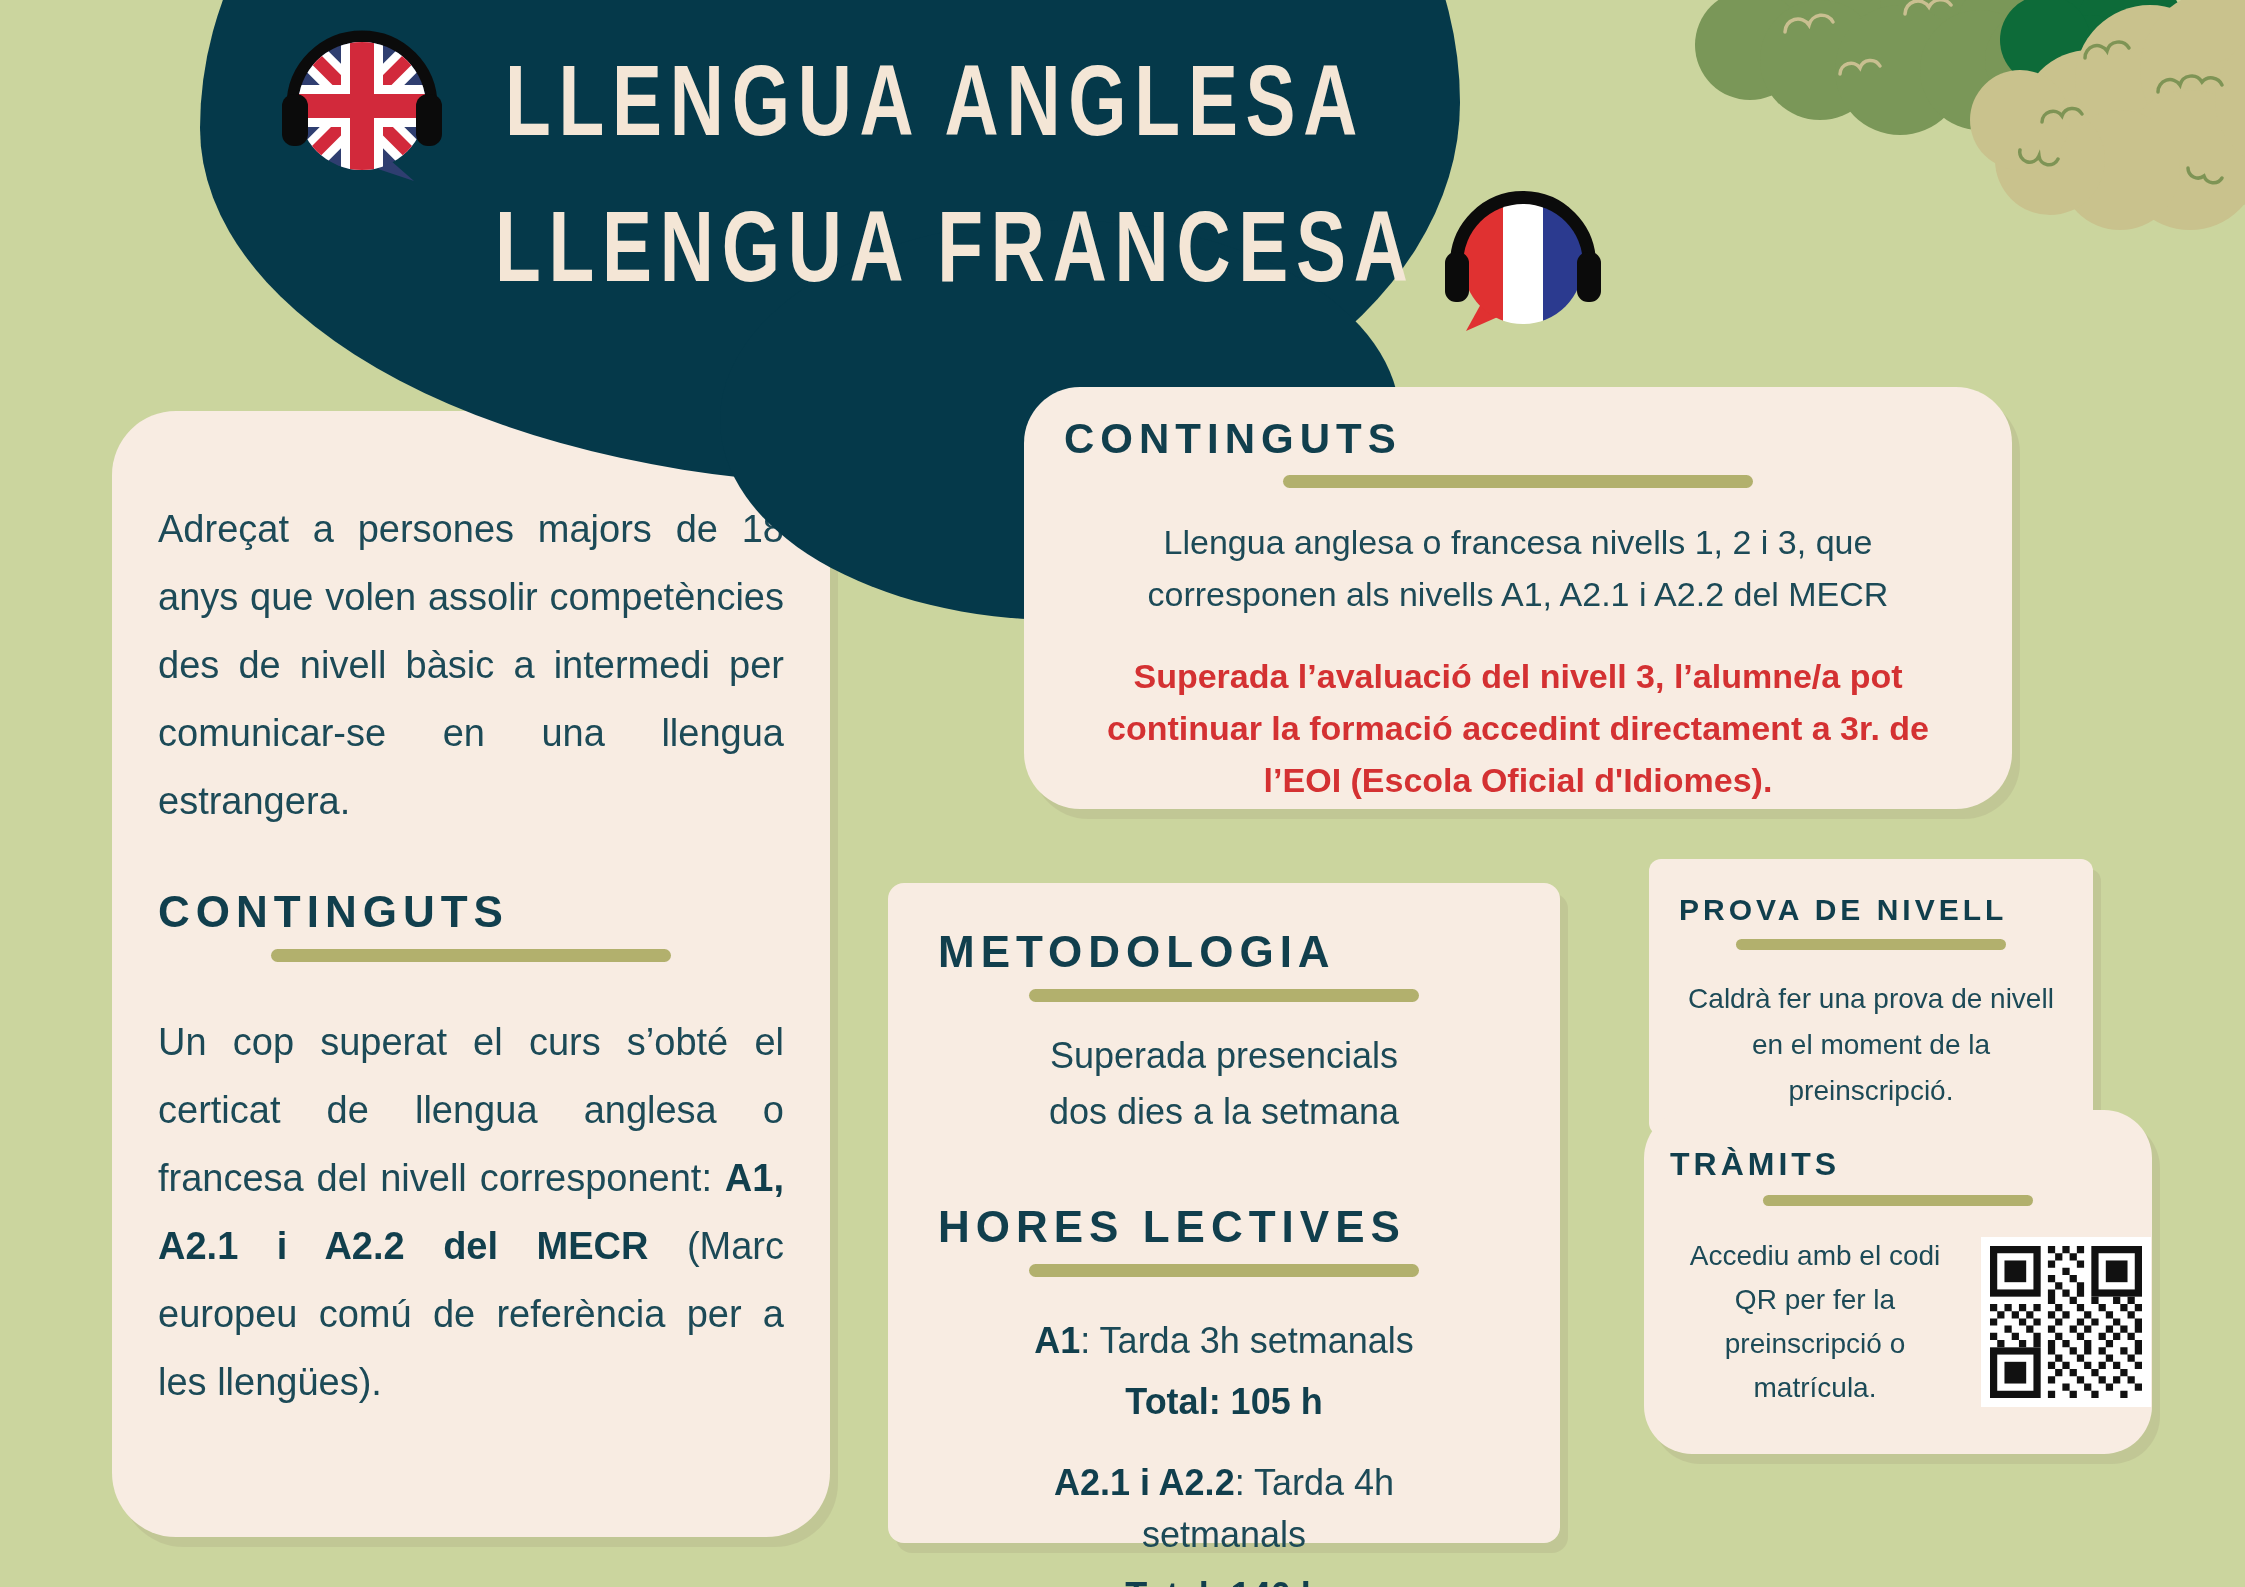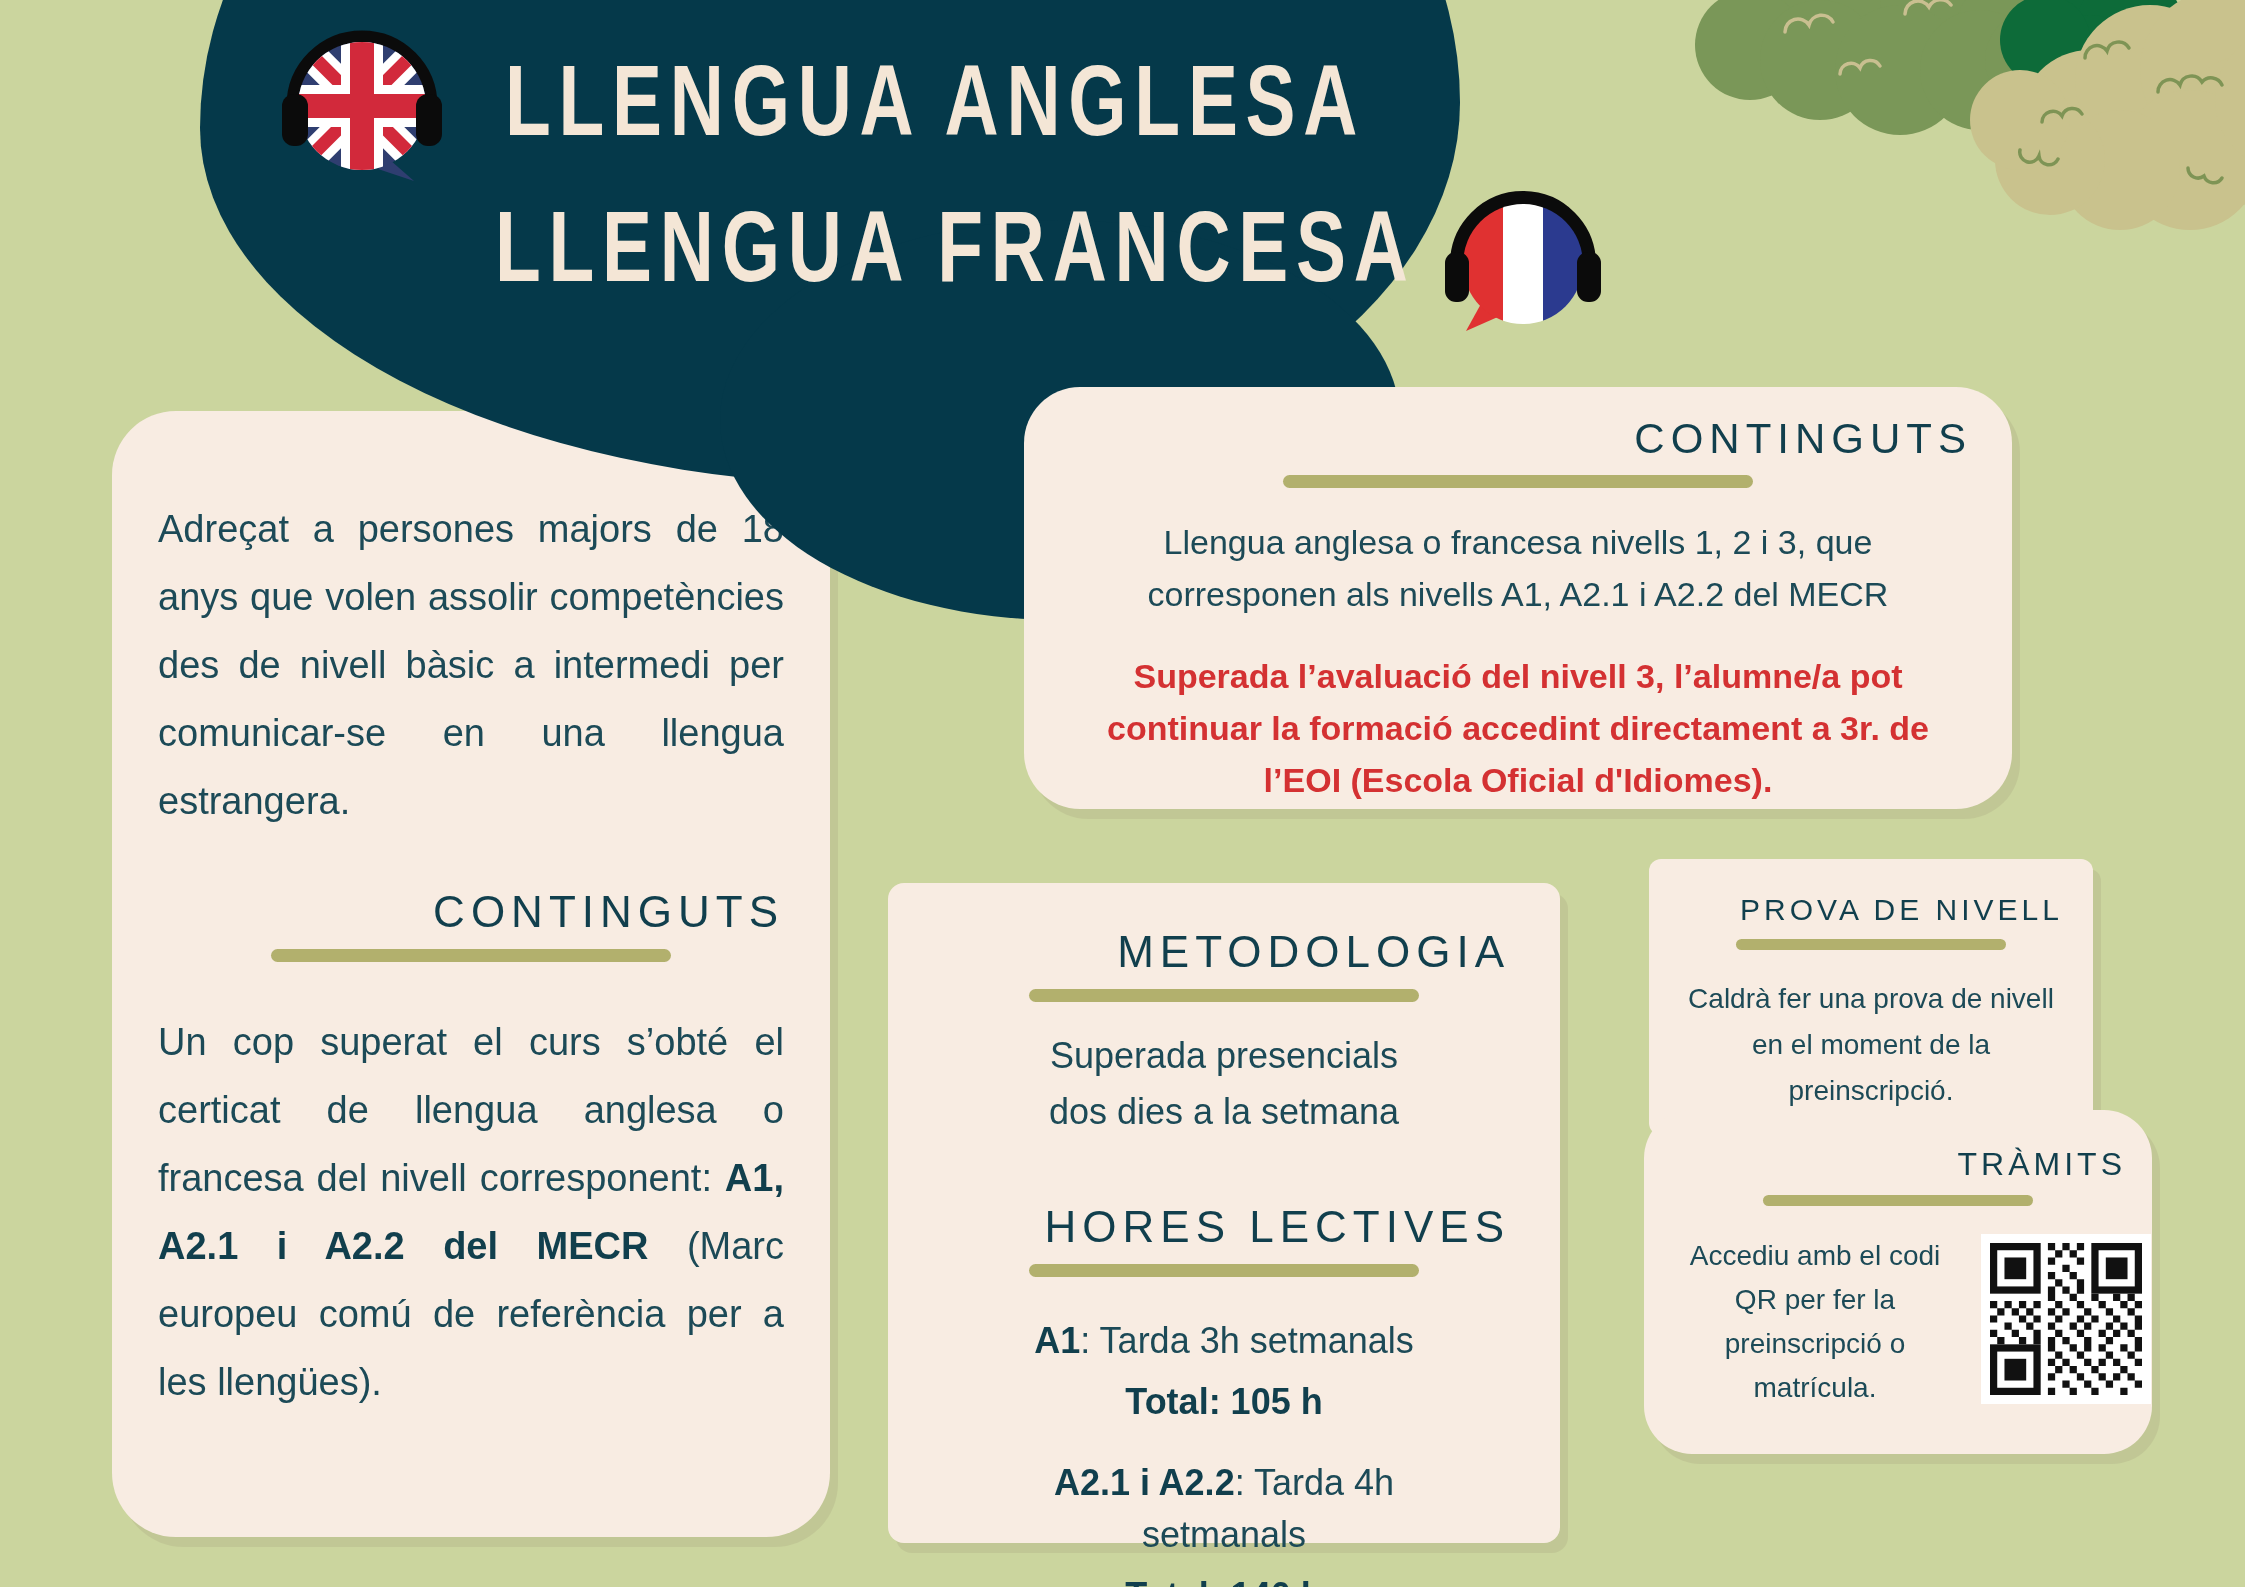--- a/index.html
+++ b/index.html
@@ -26,21 +26,21 @@
   .flag-icon.fr{left:1428px;top:176px;width:190px;height:158px;}
 
   
   .box{position:absolute;background:var(--cream);z-index:4;box-shadow:8px 10px 0 rgba(150,140,110,0.18);}
   .box.intro-cert{left:112px;top:411px;width:718px;height:1126px;border-radius:64px;padding:84px 46px 0 46px;z-index:2;}
   .box.continguts{left:1024px;top:387px;width:988px;height:422px;border-radius:56px;padding:28px 40px 0 40px;}
   .box.metodologia{left:888px;top:883px;width:672px;height:660px;border-radius:16px;padding:44px 50px 0 50px;}
   .box.prova{left:1649px;top:859px;width:444px;height:276px;border-radius:12px;padding:34px 30px 0 30px;}
   .box.tramits{left:1644px;top:1110px;width:508px;height:344px;border-radius:48px;padding:36px 26px 0 26px;}
 
-  .heading{font-weight:normal;color:var(--head);text-align:right;letter-spacing:6px;}
+  .heading{font-weight:bold;color:var(--head);text-align:left;letter-spacing:6px;}
   .rule{height:13px;background:var(--olive);border-radius:8px;margin:12px auto 0 auto;}
 
   .body-text{color:var(--ink);}
   .intro-p{font-size:38px;line-height:68px;text-align:justify;text-justify:inter-word;}
   .cert-h{font-size:44px;margin-top:52px;}
   .cert-rule{width:400px;}
   .cert-p{font-size:38px;line-height:68px;text-align:justify;margin-top:46px;}
   .cert-p strong{color:var(--head);}
 
   .cont-h{font-size:42px;}
@@ -57,21 +57,21 @@
   .hores-total{font-size:36px;font-weight:bold;text-align:center;margin-top:14px;color:var(--head);}
   .hores-p.a2{max-width:470px;margin-top:34px;}
   .hores-p strong{color:var(--head);}
 
   .prova-h{font-size:30px;letter-spacing:4px;}
   .prova-rule{width:270px;height:11px;}
   .prova-p{font-size:28px;line-height:46px;text-align:center;margin-top:26px;}
 
   .tram-h{font-size:32px;letter-spacing:4px;}
   .tram-rule{width:270px;height:11px;}
-  .tram-row{display:flex;margin-top:28px;gap:9px;}
+  .tram-row{display:flex;align-items:center;margin-top:28px;gap:9px;}
   .tram-p{font-size:28px;line-height:44px;text-align:center;width:290px;flex:0 0 290px;}
   .qr-wrap{background:#ffffff;width:170px;height:170px;padding:9px;margin-left:12px;}
 </style>
 </head>
 <body>
 
 <div class="page">
 
   <svg class="bushes" viewBox="0 0 555 235">
     <g fill="#7a9758">

